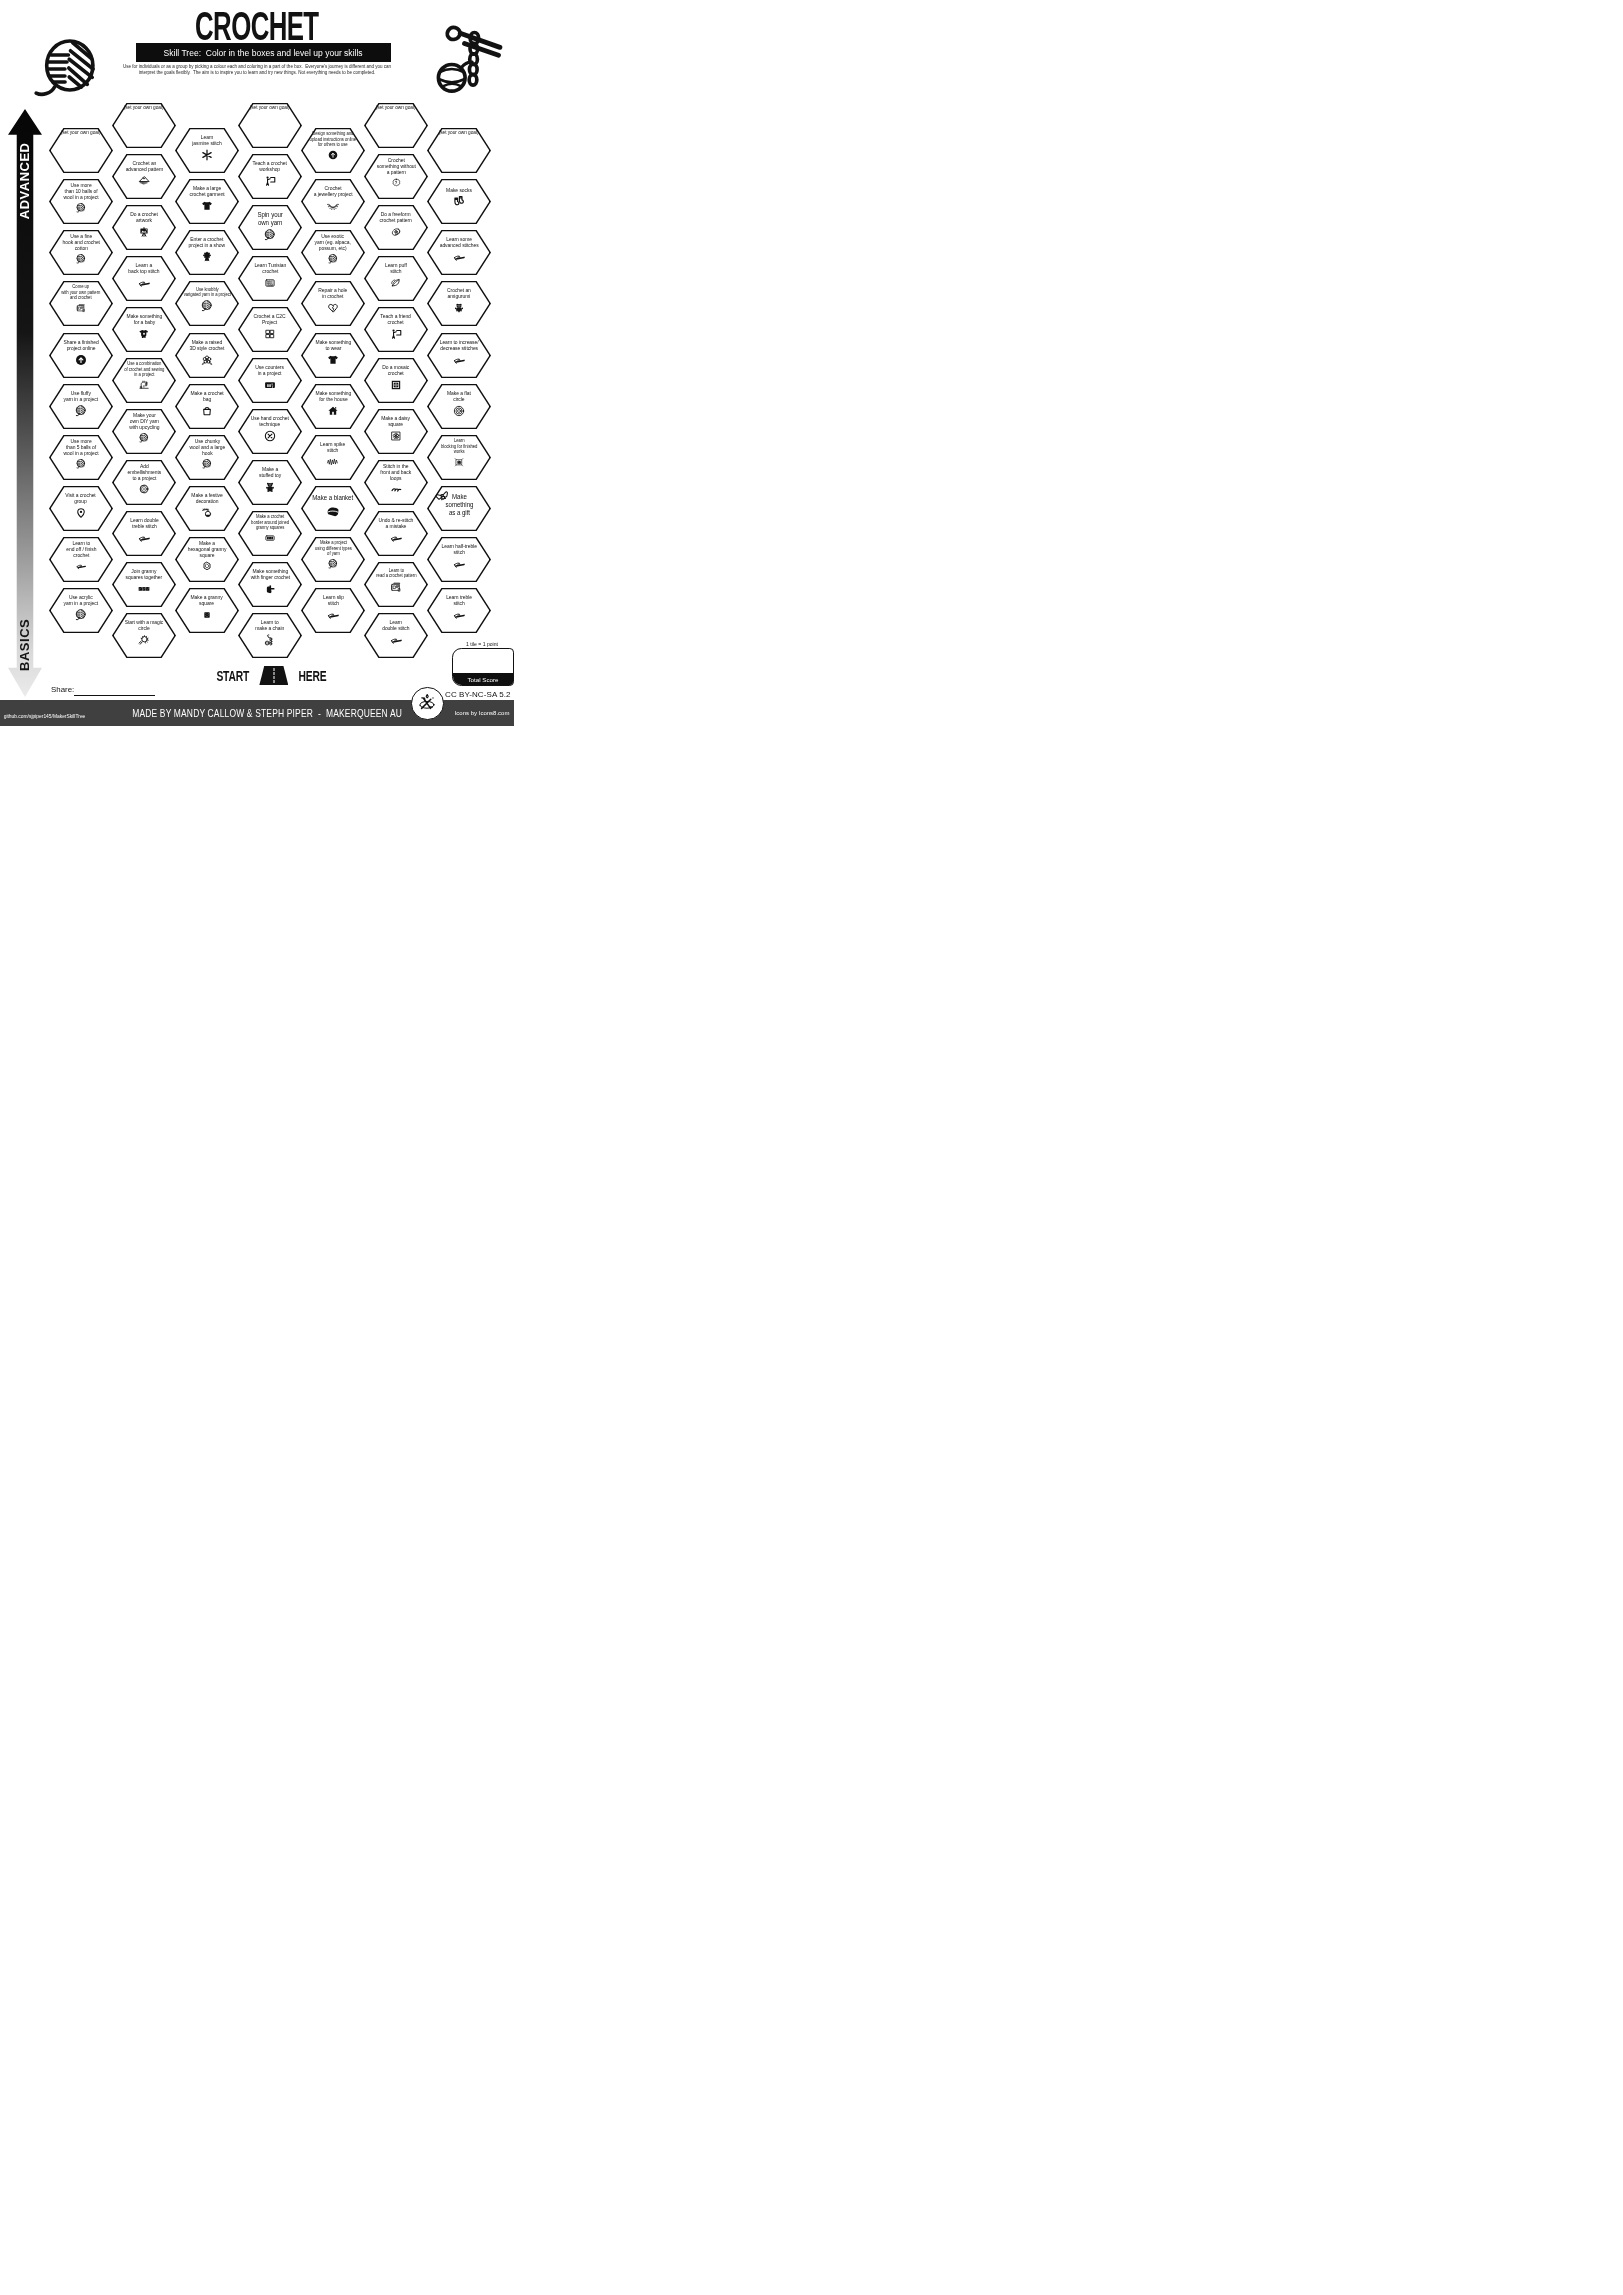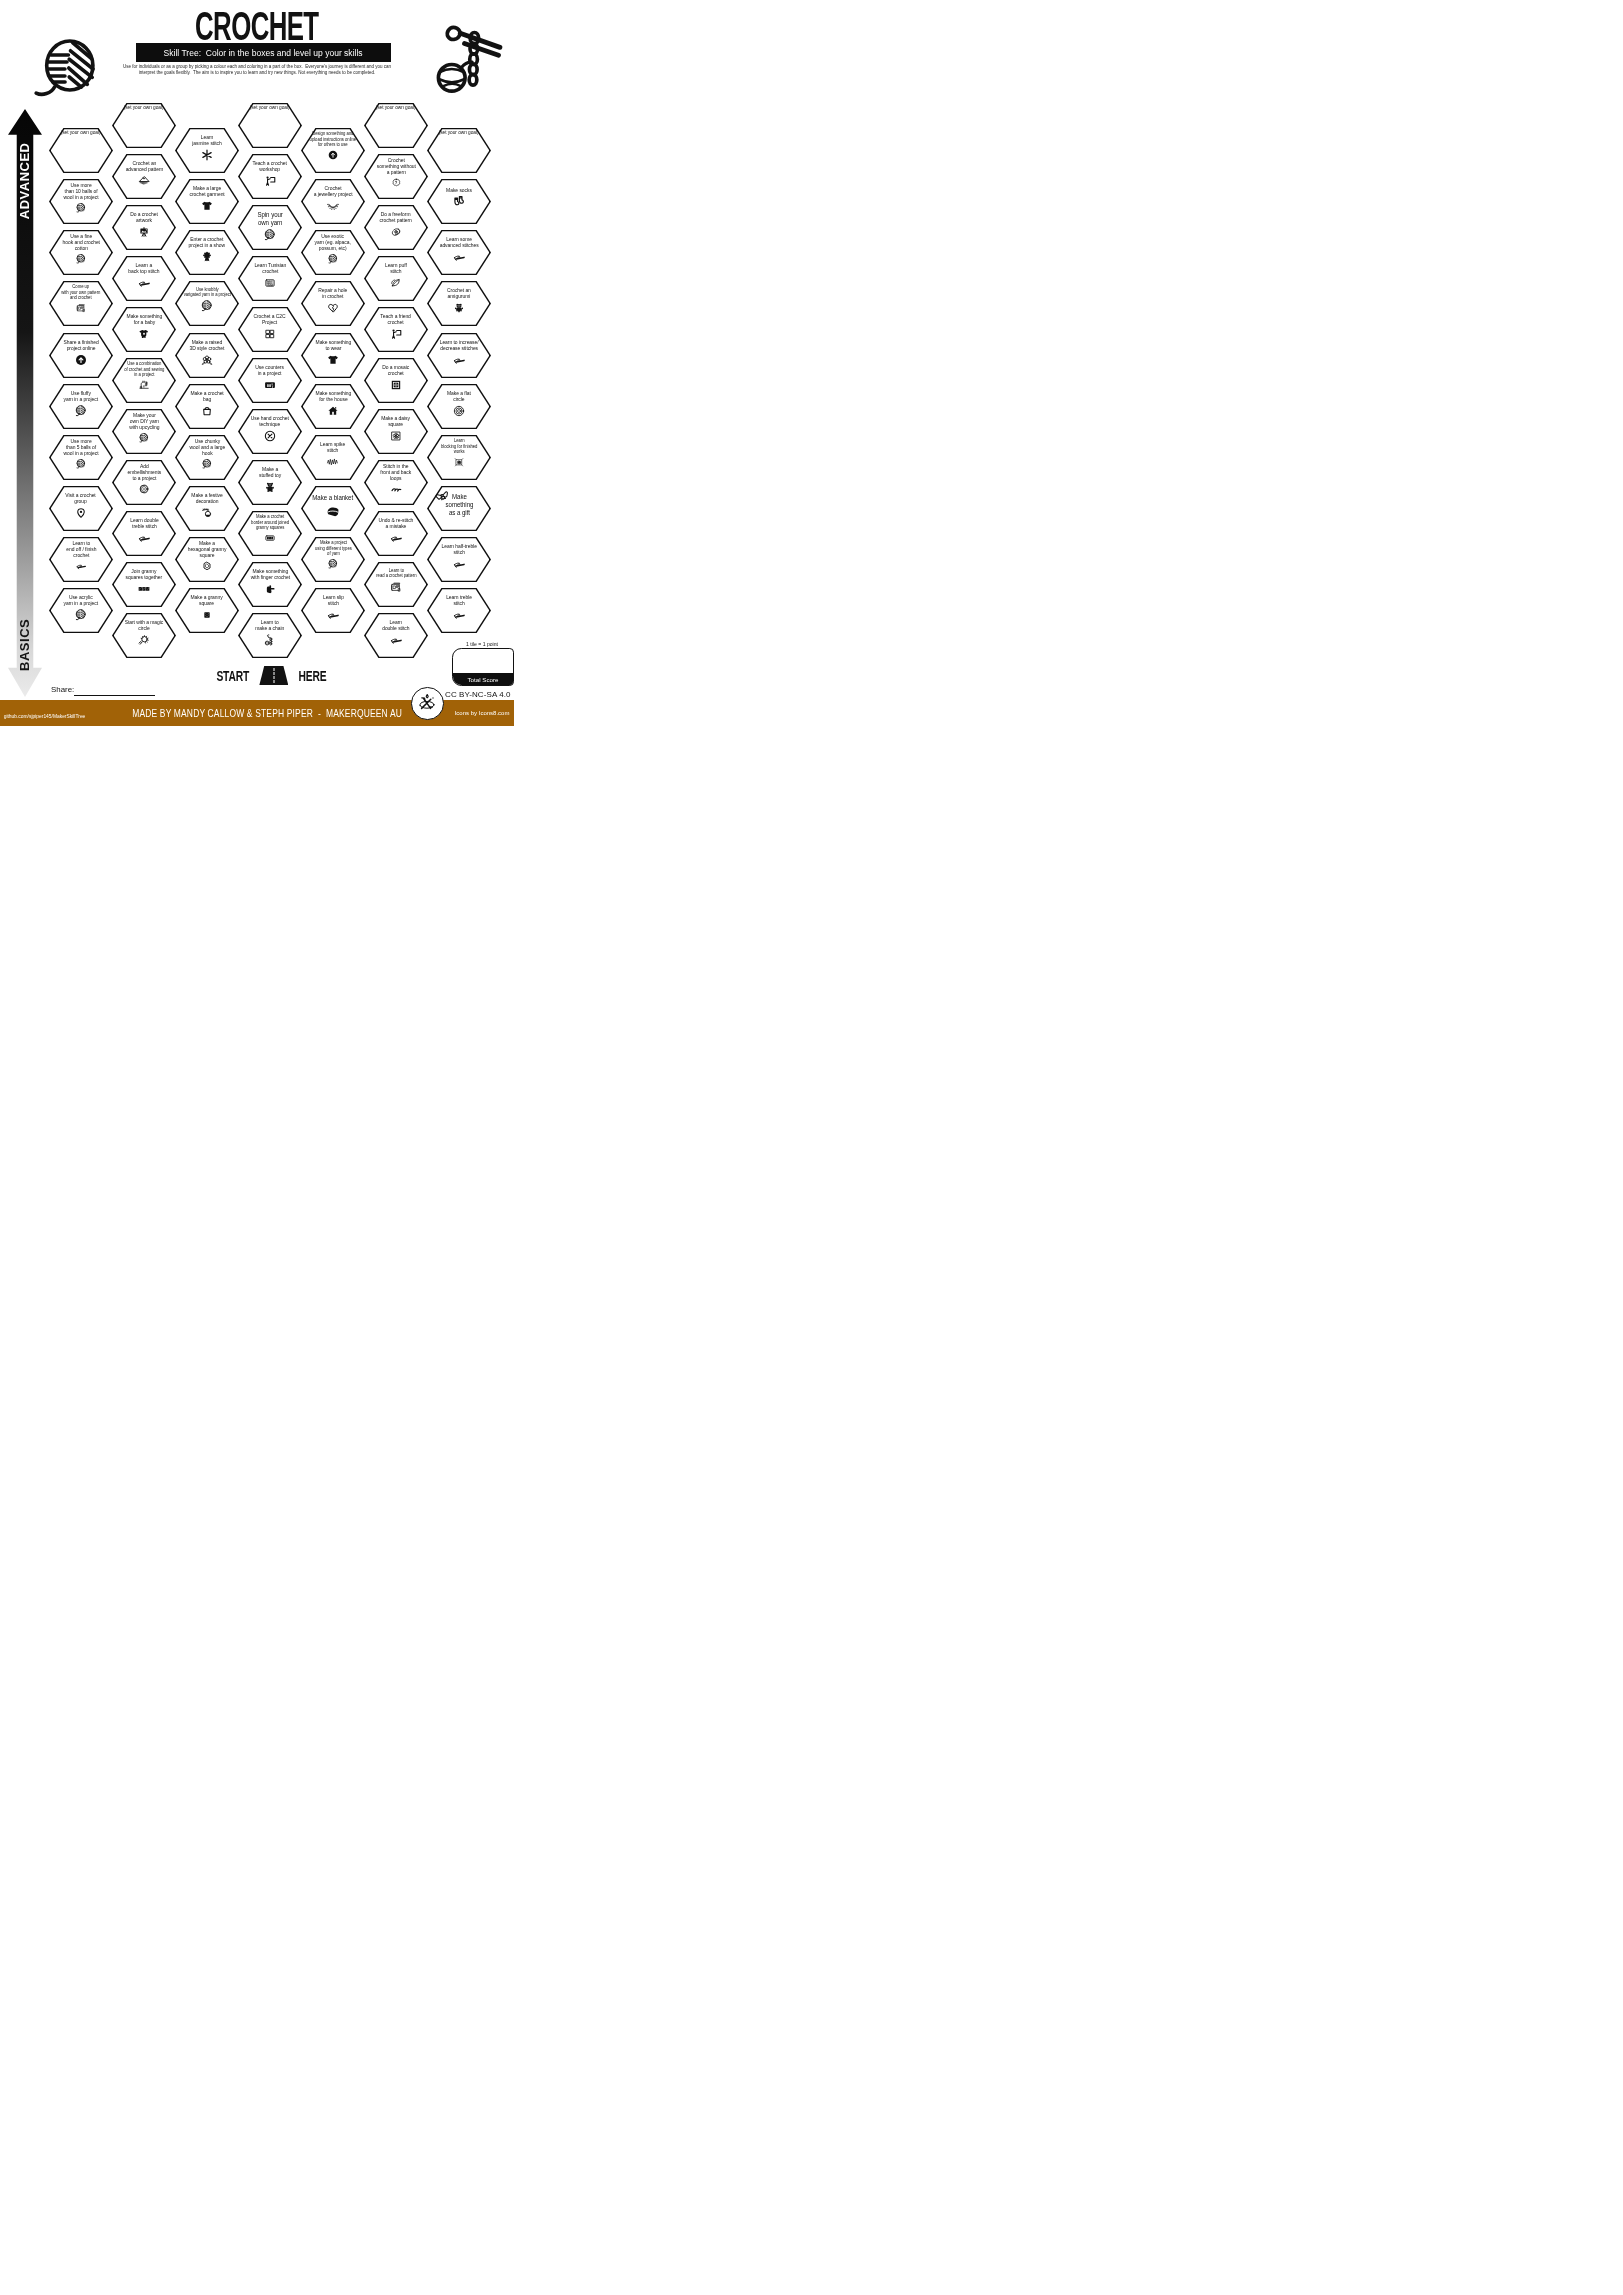--- a/index.html
+++ b/index.html
@@ -50,21 +50,21 @@
   #tile-note{left:452px;top:641px;width:60px;text-align:center;font-size:5.1px}
   #score-box{left:452px;top:648px;width:60px;height:36px;border:1px solid #121212;
              border-radius:9.3px 4.2px 4.2px 9.3px;overflow:hidden;display:flex;flex-direction:column;
              background:#fff}
   #score-white{flex:1}
   #score-bar{height:11.6px;background:#0f0f0f;color:#fff;display:flex;align-items:center;
              justify-content:center;font-size:6.2px}
   #cc-logo{left:411px;top:687px;width:30.5px;height:30.5px;background:#fff;border:0.7px solid #121212;
            border-radius:50%;z-index:5;display:flex;align-items:center;justify-content:center}
   #cc-text{left:445px;top:690px;font-size:8px;letter-spacing:0.1px}
-  #footer{left:0;top:700px;width:514px;height:26px;background:#a16207;color:#fff}
+  #footer{left:0;top:700px;width:514px;height:26px;background:#404040;color:#fff}
   #footer-left{position:absolute;left:3.7px;bottom:7px;font-size:4.9px}
   #footer-center{position:absolute;left:50%;top:7.4px;transform:translateX(-47%) scaleX(.8);
                  font-size:10.6px;white-space:pre;letter-spacing:0.2px}
   #footer-right{position:absolute;right:4.6px;top:9.7px;font-size:6px}
 </style>
 </head>
 <body>
 
 <div class="abs" id="title"><span>CROCHET</span></div>
 <div class="abs" id="subtitle-bar">
@@ -1472,20 +1472,20 @@
 
 <div class="abs" id="cc-logo">
 <svg width="24" height="24" viewBox="0 0 24 24" fill="none" stroke="#121212" stroke-width="1.2" stroke-linecap="round" stroke-linejoin="round">
   <path d="M6.6 17.4 15.8 8.2M8.6 7.6l7 9.8" stroke-width="1.5"></path>
   <path d="M6.8 6.8l2.8.4.4 2.8M17.2 16.2l-2.8-.4"></path>
   <path d="M12.2 3.6c1 1.4 1.5 2.3 0 3.2-1.5-.9-1-1.8 0-3.2z"></path>
   <path d="M18 5.8l.3.9.9.3-.9.3-.3.9-.3-.9-.9-.3.9-.3zM5 13.6l.25.7.7.25-.7.25-.25.7-.25-.7-.7-.25.7-.25zM18.6 12.4l.2.6.6.2-.6.2-.2.6-.2-.6-.6-.2.6-.2z" fill="#121212" stroke="none"></path>
   <ellipse cx="12" cy="13.8" rx="7" ry="3.4" stroke-width="1"></ellipse>
 </svg>
 </div>
-<div class="abs" id="cc-text">CC BY-NC-SA 4.0</div>
+<div class="abs" id="cc-text">CC BY-NC-SA 5.2</div>
 
 <div class="abs" id="footer">
   <span id="footer-left">github.com/sjpiper145/MakerSkillTree</span>
   <span id="footer-center">MADE BY MANDY CALLOW &amp; STEPH PIPER  -  MAKERQUEEN AU</span>
   <span id="footer-right">Icons by Icons8.com</span>
 </div>
 
 
 </body></html>

